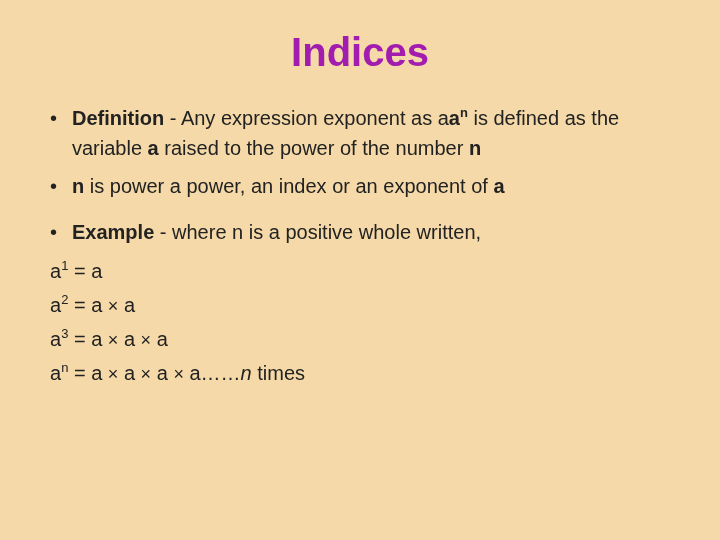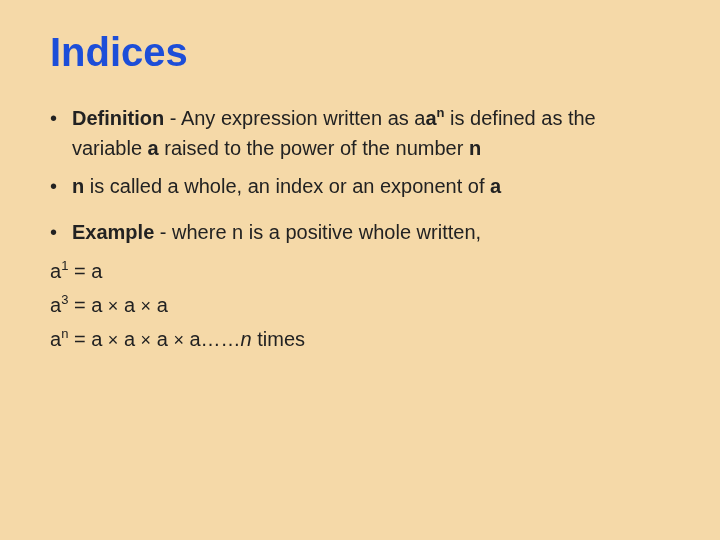--- a/index.html
+++ b/index.html
@@ -17,22 +17,23 @@
       flex-direction: column;
       align-items: center;
       justify-content: flex-start;
       padding: 30px 50px;
       overflow: hidden;
     }
 
     .title {
       font-size: 40px;
       font-weight: bold;
-      color: #1d4ed8;
+      color: #a21caf;
       margin-bottom: 28px;
+      text-align: center;
       width: 100%;
     }
 
     .content {
       width: 100%;
       font-size: 20px;
       color: #222;
       line-height: 1.5;
     }
 
@@ -87,43 +88,46 @@
 <body>
 
 <div class="title">Indices</div>
 
 <div class="content">
 
   <div class="bullet-section">
     <div class="bullet-item">
       <span class="bullet-dot">•</span>
       <span class="bullet-text">
-        <span class="bold">Definition</span><span> - Any expression written as a</span><span class="bold"><b>a</b><sup>n</sup></span><span> is defined as the variable </span><span class="bold">a</span><span> raised to the power of the number </span><span class="bold">n</span>
+        <span class="bold">Definition</span><span> - Any expression exponent as a</span><span class="bold"><b>a</b><sup>n</sup></span><span> is defined as the variable </span><span class="bold">a</span><span> raised to the power of the number </span><span class="bold">n</span>
       </span>
     </div>
     <div class="bullet-item">
       <span class="bullet-dot">•</span>
       <span class="bullet-text">
-        <span class="bold">n</span><span> is called a whole, an index or an exponent of </span><span class="bold">a</span>
+        <span class="bold">n</span><span> is power a power, an index or an exponent of </span><span class="bold">a</span>
       </span>
     </div>
   </div>
 
   <div class="example-section">
     <div class="bullet-item">
       <span class="bullet-dot">•</span>
       <span class="bullet-text">
         <span class="bold">Example</span><span> - where n is a positive whole written,</span>
       </span>
     </div>
     <div class="example-lines">
       <div class="example-line">
         a<sup>1</sup> = a
       </div>
       <div class="example-line">
+        a<sup>2</sup> = a <span class="times-symbol">×</span> a
+      </div>
+      <div class="example-line">
         a<sup>3</sup> = a <span class="times-symbol">×</span> a <span class="times-symbol">×</span> a
       </div>
       <div class="example-line">
         a<sup>n</sup> = a <span class="times-symbol">×</span> a <span class="times-symbol">×</span> a <span class="times-symbol">×</span> a……<span style="font-style:italic;">n</span> times
       </div>
     </div>
   </div>
 
 </div>
 

